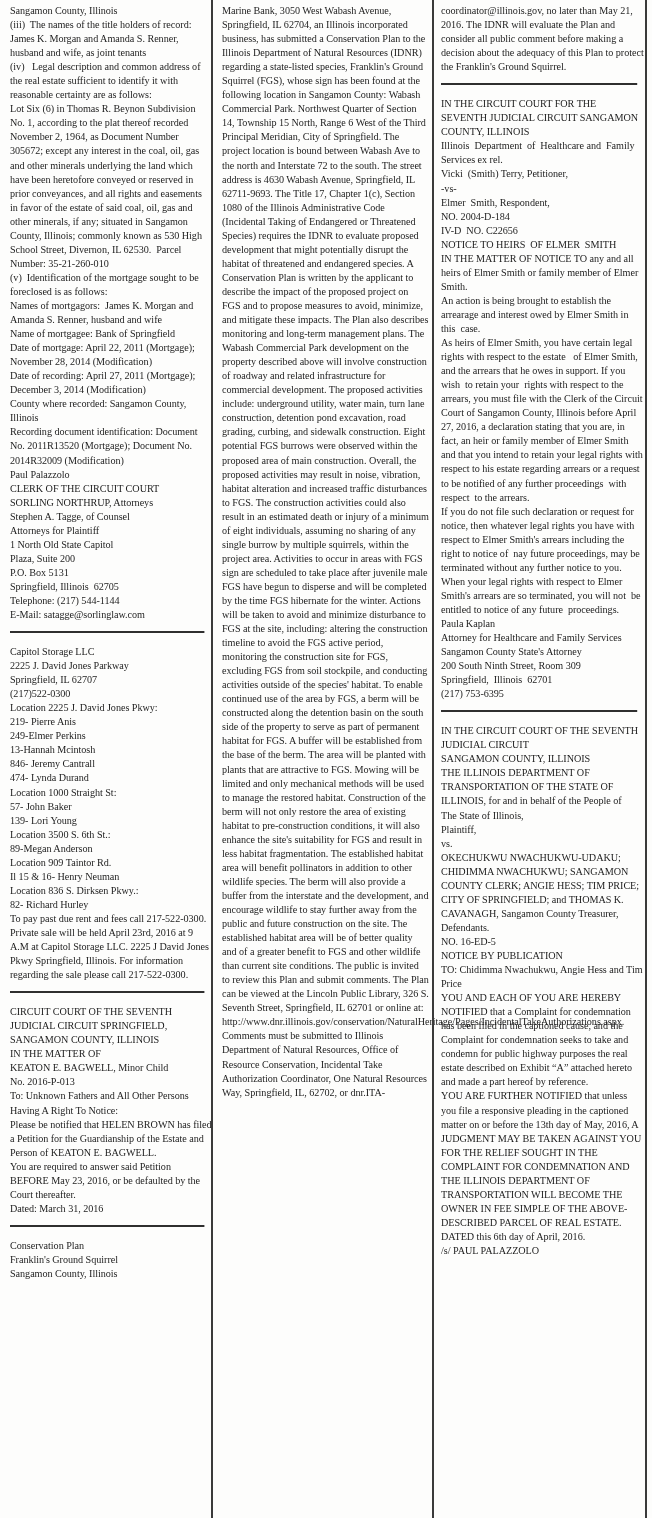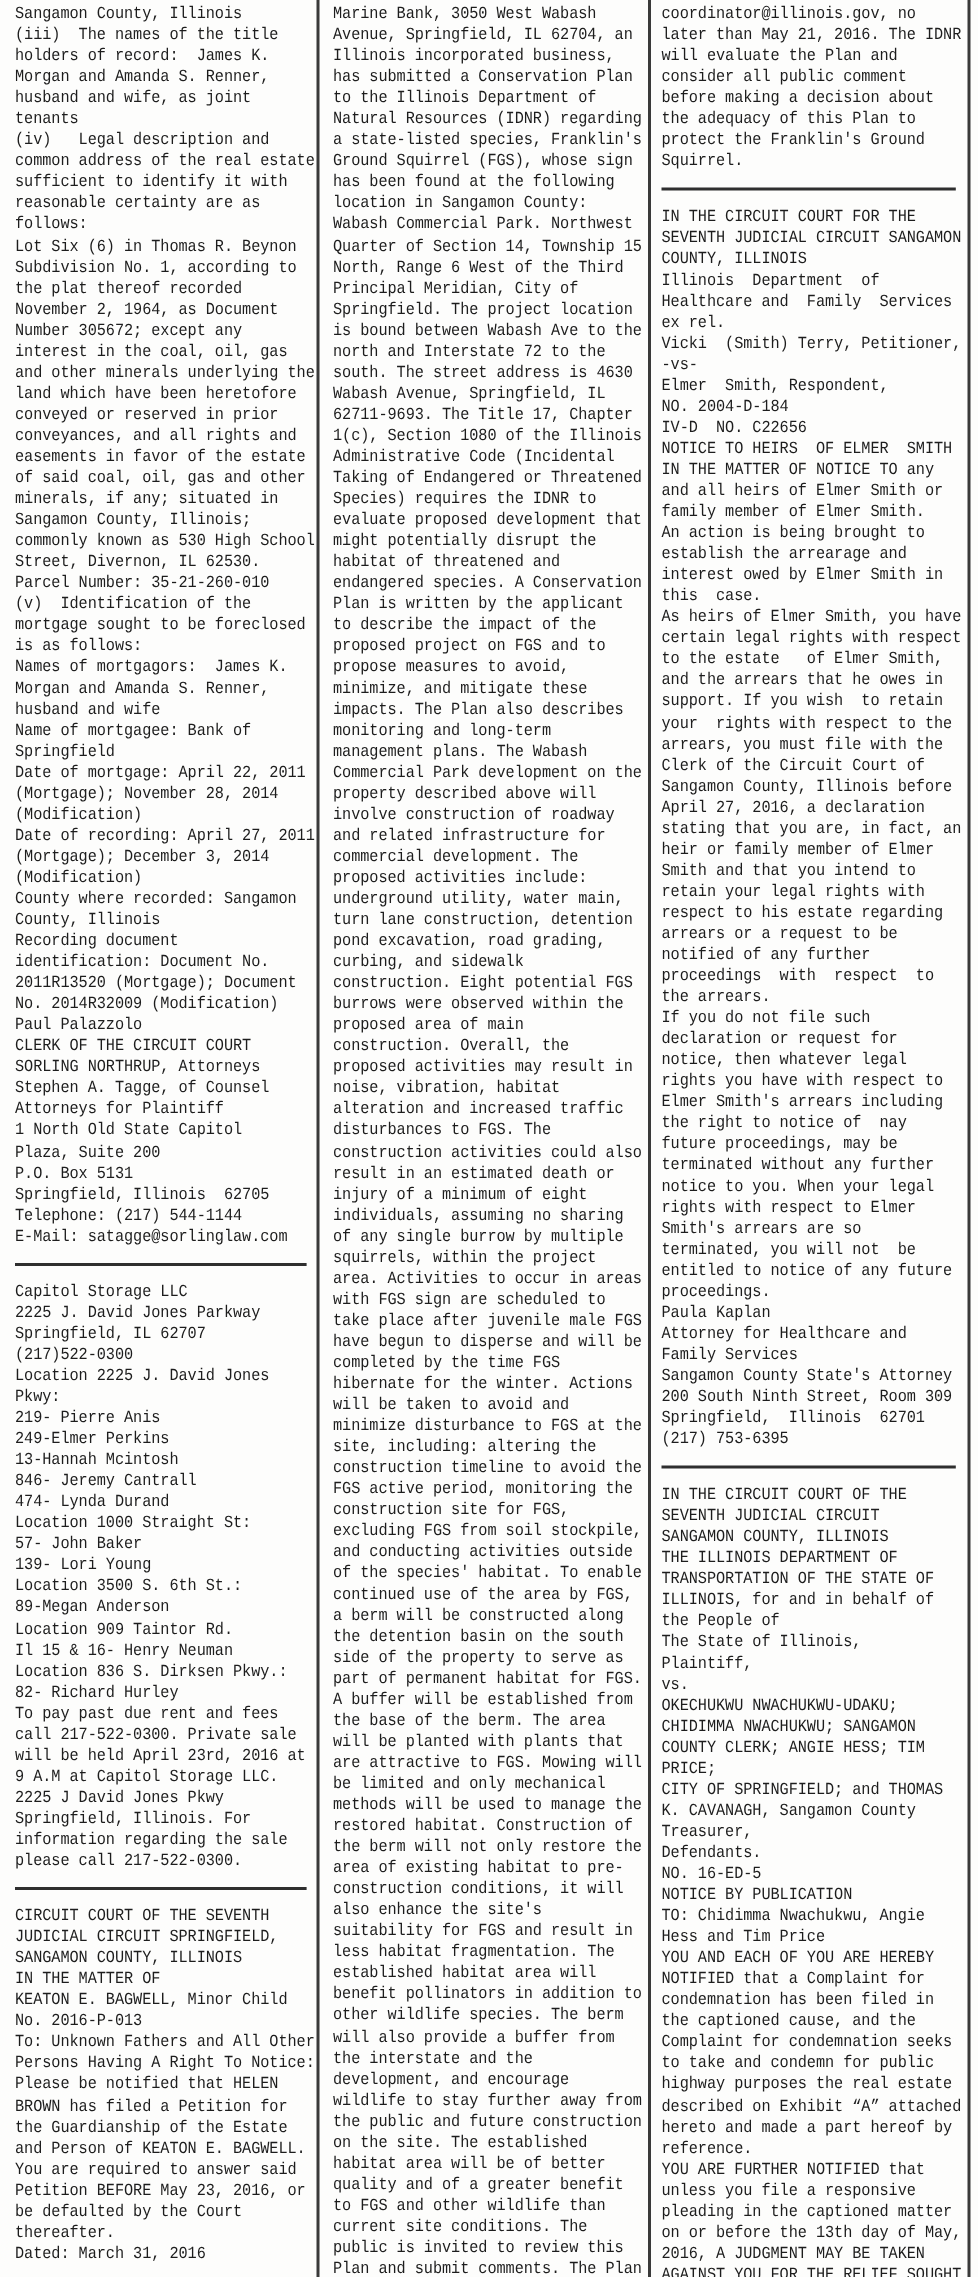--- a/index.html
+++ b/index.html
@@ -1,20 +1,20 @@
 <!DOCTYPE html>
 <html lang="en"><head>
 <meta charset="utf-8">
 <title>Legal Notices</title>
 <style>
   html,body{margin:0;padding:0;background:#fbfbfa;}
   .page{
     position:relative;width:652px;height:1518px;overflow:hidden;
     background:#fdfdfc;color:#1d1d1d;
-    font-family:Liberation Mono, monospace;
+    font-family:Liberation Serif, serif;
   }
   .col{position:absolute;top:3px;transform:scaleX(0.9);transform-origin:0 0;}
   #col0{left:10px;width:224px;}
   #col1{left:222px;width:230px;}
   #col2{left:441px;width:226px;}
   .col p{
     margin:0;font-size:11.3px;line-height:14.05px;
     white-space:pre-wrap;text-align:left;hyphens:auto;-webkit-hyphens:auto;
     letter-spacing:-0.05px;
   }

